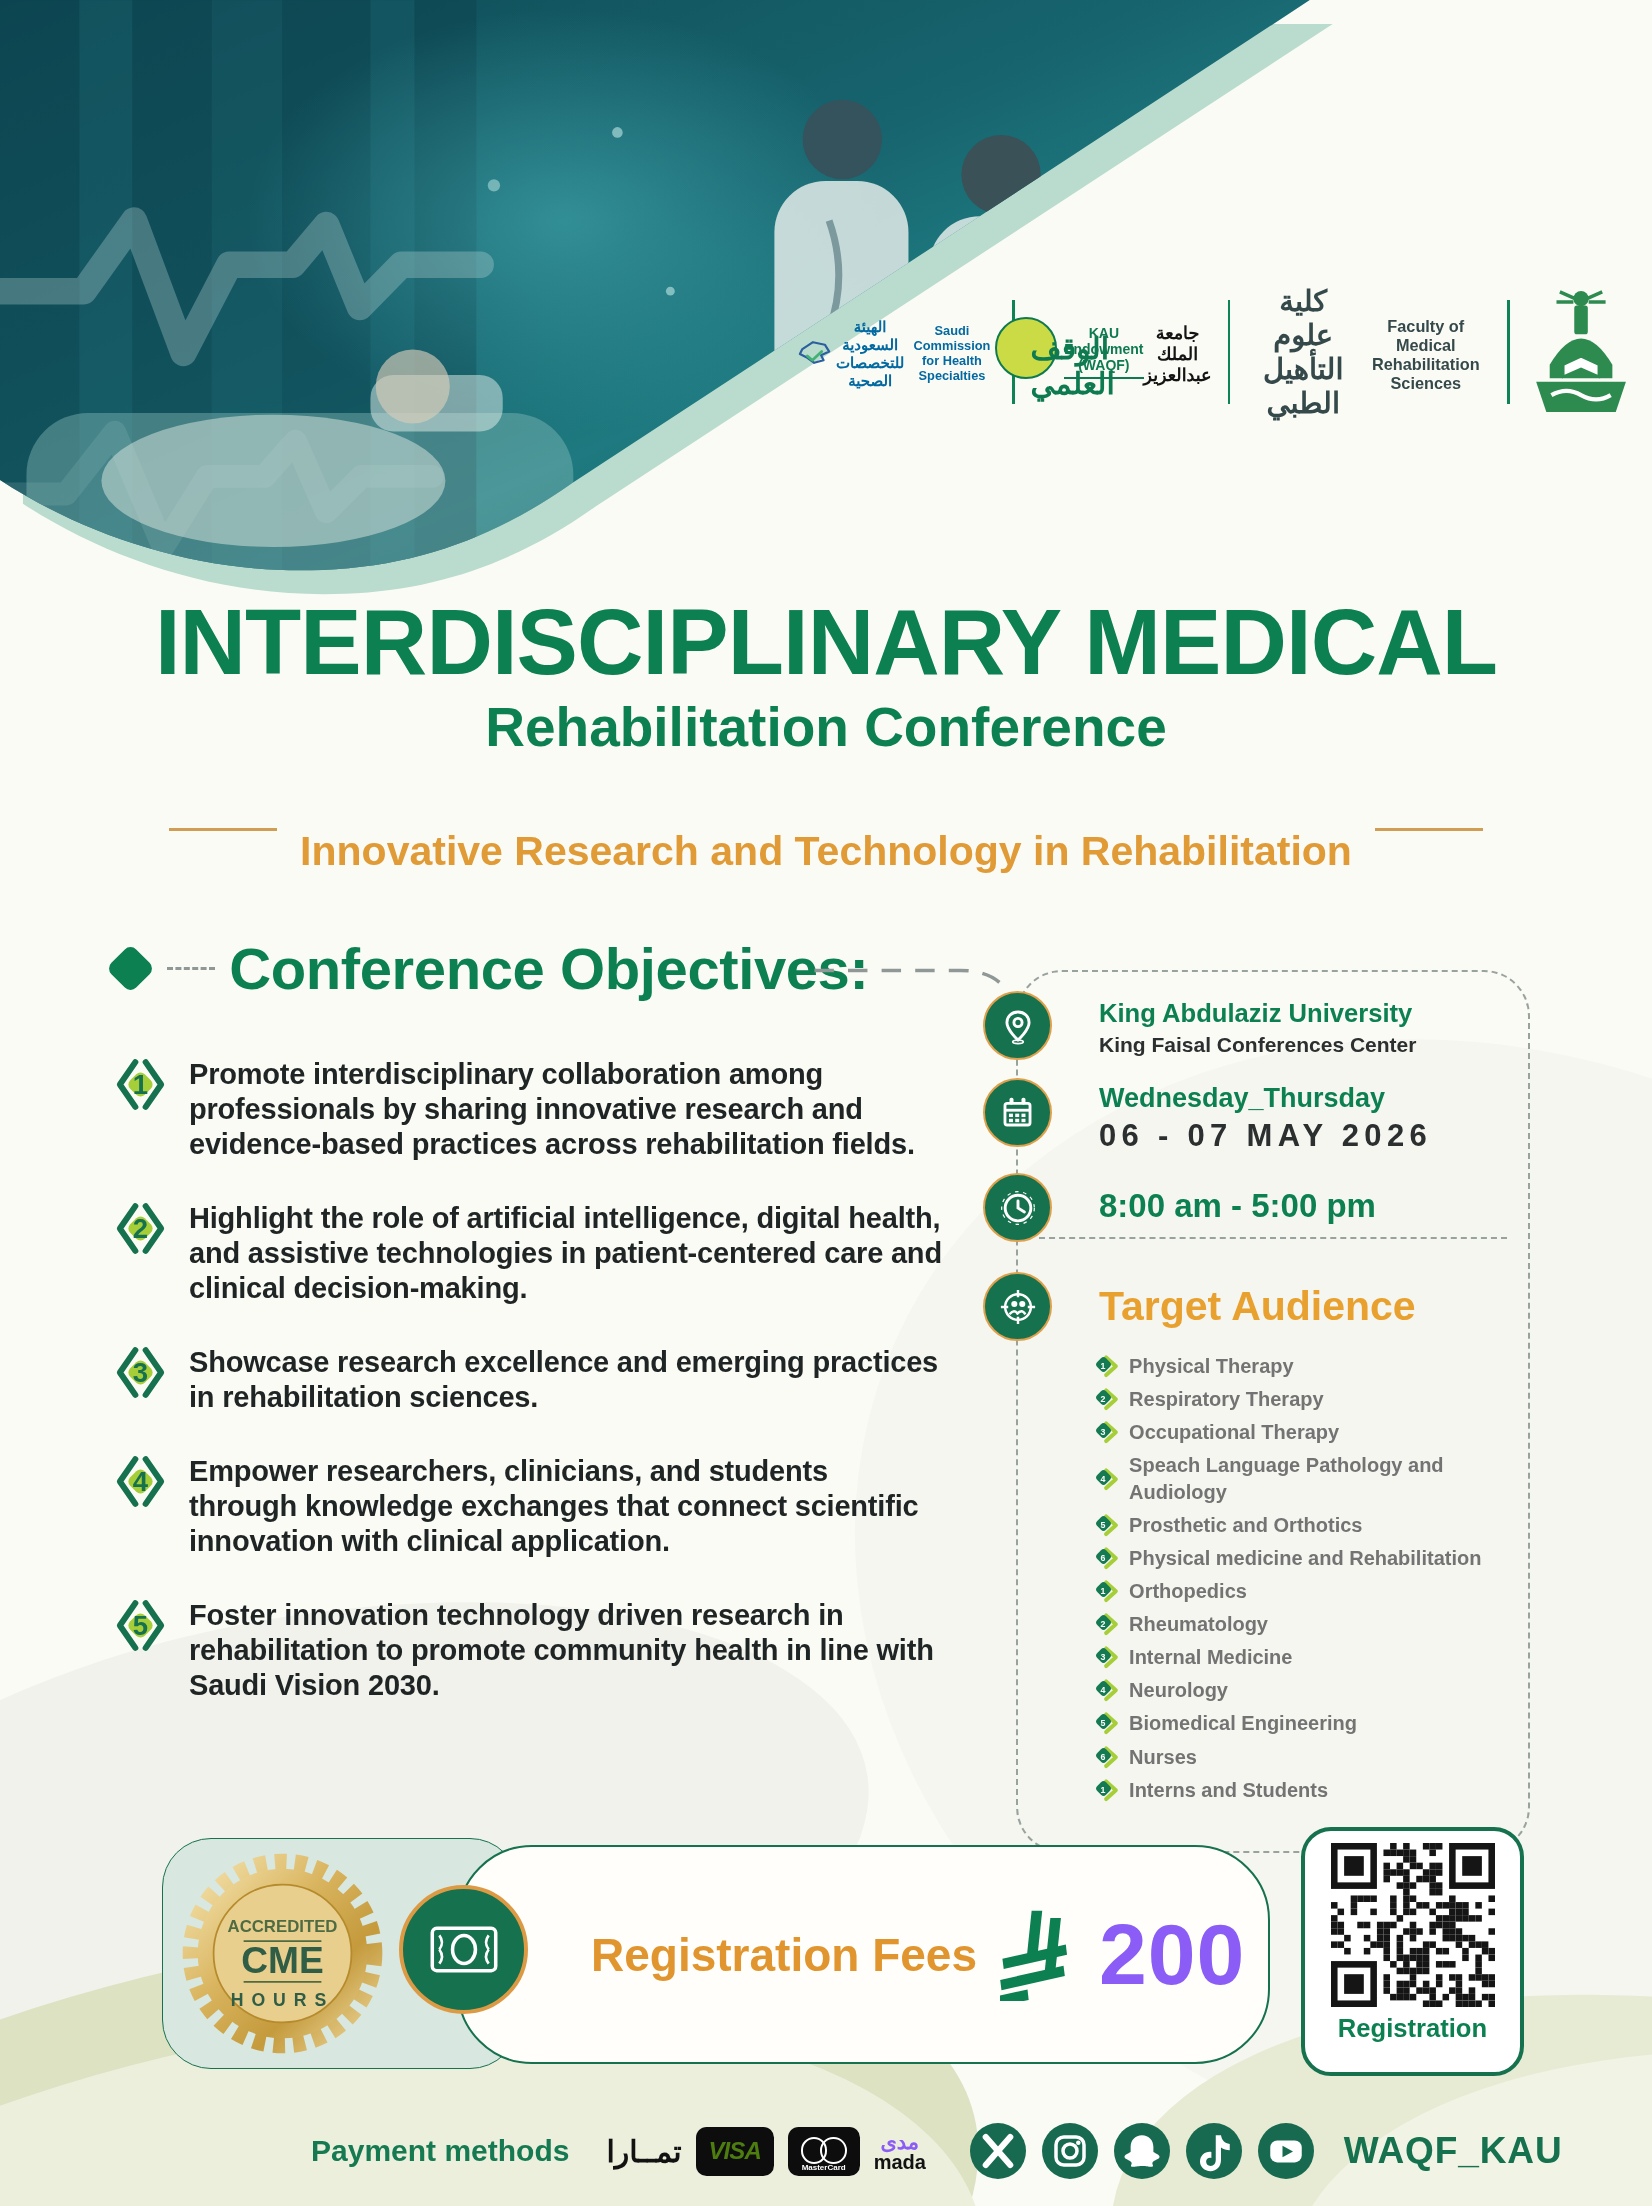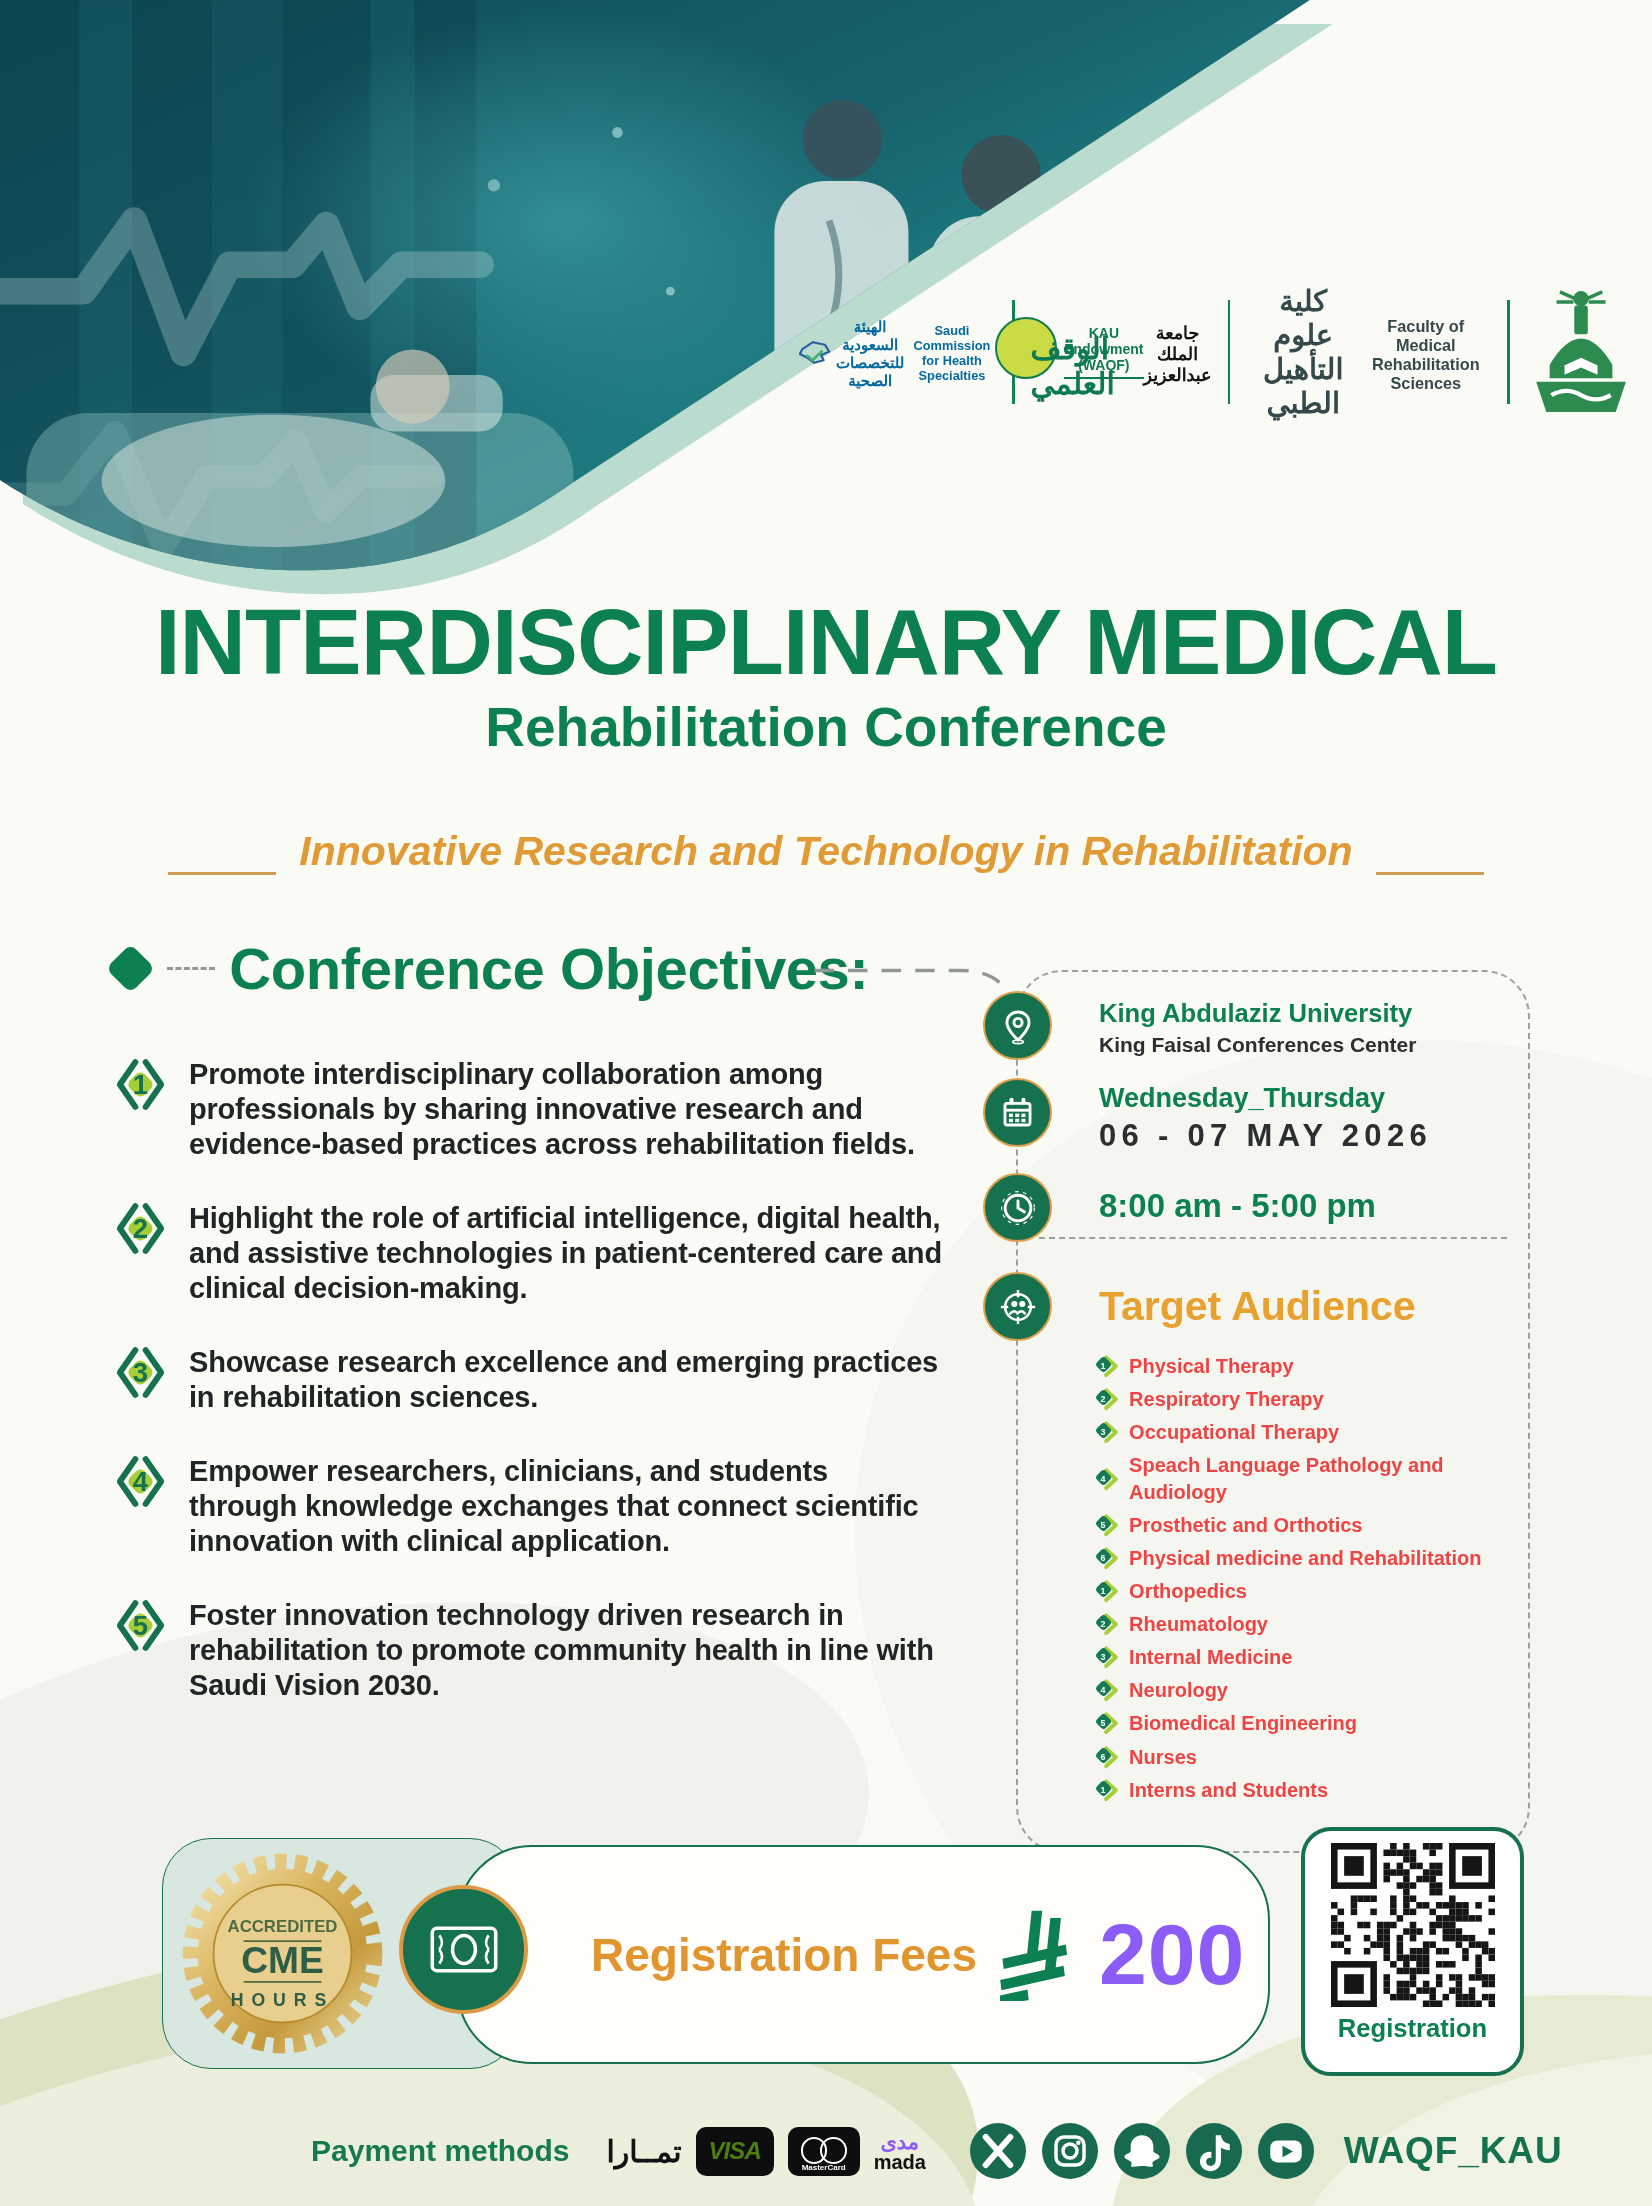--- a/index.html
+++ b/index.html
@@ -34,22 +34,22 @@
   .waqf .endw{font-size:14px;font-weight:bold;color:#0e7a4f;border-bottom:2.6px solid #0e7a4f;padding-bottom:3.5px;}
   .waqf .univ{font-size:17.6px;font-weight:bold;color:#141414;margin-top:4.4px;}
   .faculty{width:265px;text-align:center;color:#35494b;}
   .faculty .ar{font-size:29px;font-weight:bold;}
   .faculty .en{font-size:16.3px;font-weight:bold;margin-top:5.3px;}
 
   
   .title-wrap{left:0;right:0;top:596px;text-align:center;color:#0d8051;}
   .t1{font-size:92px;font-weight:bold;letter-spacing:-0.9px;line-height:92px;}
   .t2{font-size:55px;font-weight:bold;margin-top:12.4px;line-height:55px;}
-  .tagline{left:0;right:0;top:828px;display:flex;align-items:flex-end;justify-content:center;gap:23px;
-           color:#e09a36;font-size:41px;font-weight:bold;font-style:italic;}
+  .tagline{left:0;right:0;top:828px;display:flex;align-items:flex-start;justify-content:center;gap:23px;
+           color:#e09a36;font-size:41px;font-weight:bold;}
   .tagline .dash{width:108px;height:2.6px;background:#cf9e54;}
 
   
   .obj-head{left:113px;top:935px;display:flex;align-items:center;gap:14px;}
   .obj-head .diamond{width:35px;height:35px;background:#0d8051;border-radius:8px;transform:rotate(45deg);margin-right:5.3px;}
   .obj-head .mini-dash{width:48px;height:0;border-top:3.5px dashed #8f9896;}
   .obj-head .txt{font-size:58px;font-weight:bold;color:#0d8051;letter-spacing:-0.4px;}
   #connector{left:810px;top:951px;}
   .obj-list{left:113px;top:1057px;width:829px;display:flex;flex-direction:column;gap:39px;}
   .obj-item{display:flex;gap:21px;}
@@ -60,21 +60,21 @@
   .panel{left:1016px;top:970px;width:510px;height:879px;border:2.6px dashed #98a29e;border-radius:46px;}
   .panel-divider{position:absolute;left:21px;right:21px;top:265px;border-top:2.6px dashed #98a29e;}
   .ev-icon{position:absolute;left:-35px;width:65px;height:65px;border-radius:50%;
            background:#15714e;border:2.6px solid #dfa04c;display:flex;align-items:center;justify-content:center;}
   .ev-text{position:absolute;left:81px;}
   .ev-green{color:#0d8051;font-weight:bold;}
   .ev-dark{color:#2b2f2f;font-weight:bold;}
   .aud-head{position:absolute;left:81px;top:311px;font-size:41px;font-weight:bold;color:#e8a02f;}
   .aud-list{position:absolute;left:74px;top:381px;width:441px;}
   .aud-item{display:flex;align-items:center;gap:10.6px;margin-bottom:6.6px;}
-  .aud-item .txt{font-size:20px;line-height:26.5px;font-weight:bold;color:#ef4444;}
+  .aud-item .txt{font-size:20px;line-height:26.5px;font-weight:bold;color:#737373;}
   .aud-bullet{flex:0 0 26.5px;height:26.5px;}
 
   
   .cme-box{left:162px;top:1838px;width:355px;height:229px;background:#d8e7e0;
            border:1.8px solid #15714e;border-radius:49px;}
   .fees-box{left:457px;top:1845px;width:813px;height:219px;background:#fffefa;
             border:2.6px solid #15714e;border-radius:75px;display:flex;align-items:center;padding-left:132px;box-sizing:border-box;gap:23px;}
   .fees-label{font-size:46px;font-weight:bold;color:#e0952f;}
   .fees-amount{font-size:86px;font-weight:bold;color:#8b5cf6;letter-spacing:0.9px;}
   .cash-circle{left:399px;top:1885px;width:129px;height:129px;border-radius:50%;background:#15714e;

